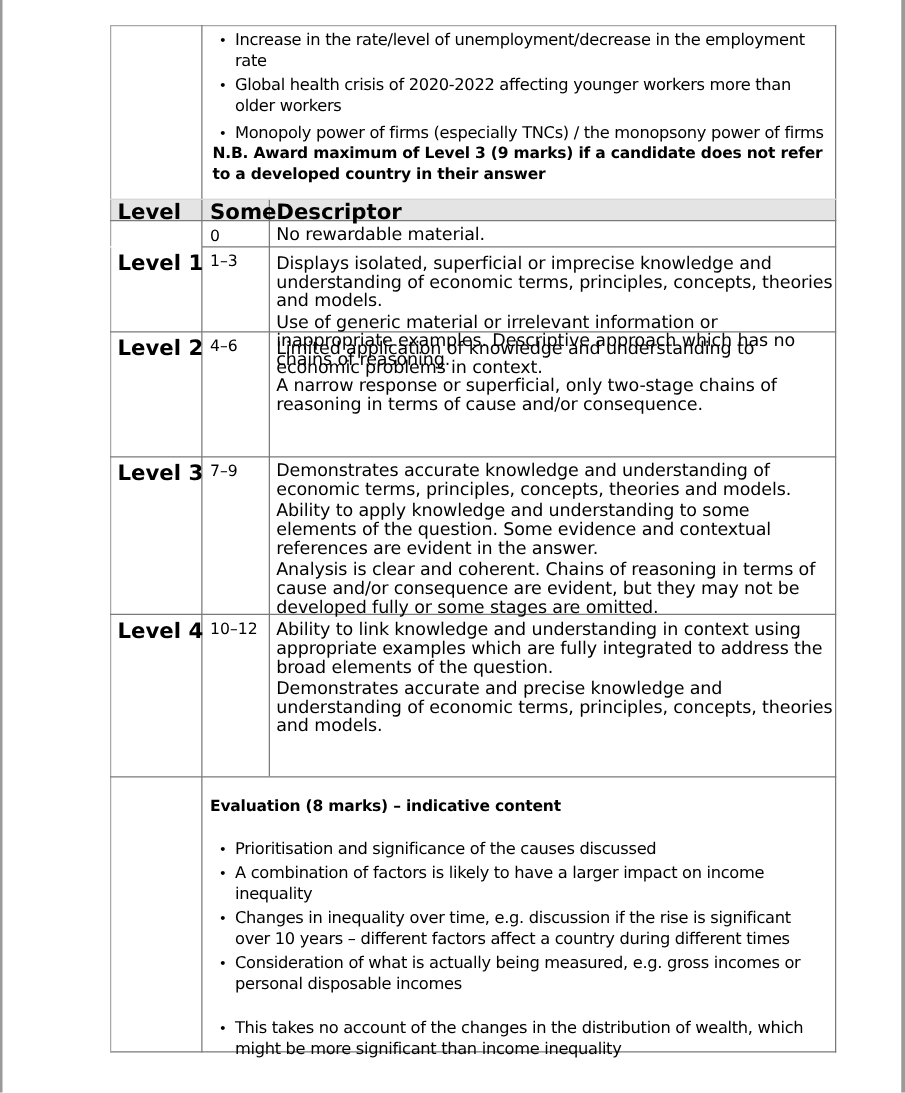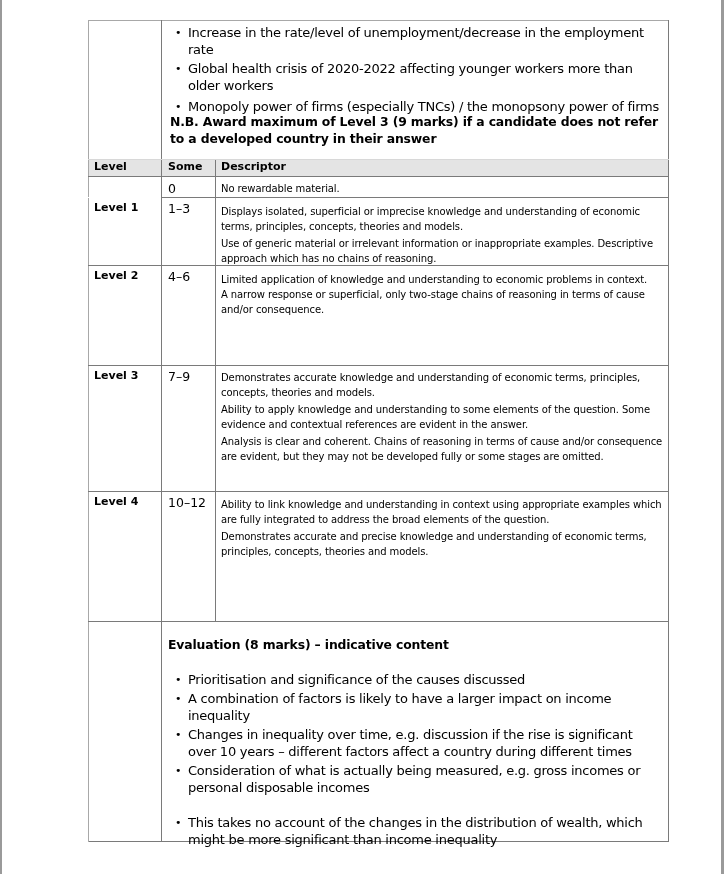--- a/index.html
+++ b/index.html
@@ -13,23 +13,23 @@
     .hline { position: absolute; height: 1px; background: #7a7a7a; }
     .vline { position: absolute; width: 1px; background: #7a7a7a; }
 
     .txt { position: absolute; white-space: nowrap; }
     .bullet-list { position: absolute; margin: 0; padding: 0; list-style: none; }
     .bullet-list li { position: relative; padding-left: 13px; font-size: 13px; line-height: 17px; letter-spacing: -0.25px; }
     .bullet-list li::before { content: "\2022"; position: absolute; left: 0; top: 0; font-size: 11px; }
 
     .bold { font-weight: bold; }
     .hdr-bg { position: absolute; left: 88px; top: 159px; width: 580px; height: 17px; background: #e4e4e4; }
-    .cell-label { position: absolute; font-size: 11px; font-weight: bold; }
+    .cell-label { position: absolute; font-size: 17px; font-weight: bold; }
     .cell-mark { position: absolute; font-size: 12.5px; }
-    .desc { position: absolute; left: 221px; width: 445px; font-size: 10px; line-height: 15px; letter-spacing: -0.1px; }
+    .desc { position: absolute; left: 221px; width: 445px; font-size: 14px; line-height: 15px; letter-spacing: -0.1px; }
     .desc p { margin: 0 0 2px 0; }
   </style>
 </head>
 <body>
 
 <div class="edge-left"></div>
 <div class="edge-right"></div>
 
 <div class="hdr-bg"></div>
 

